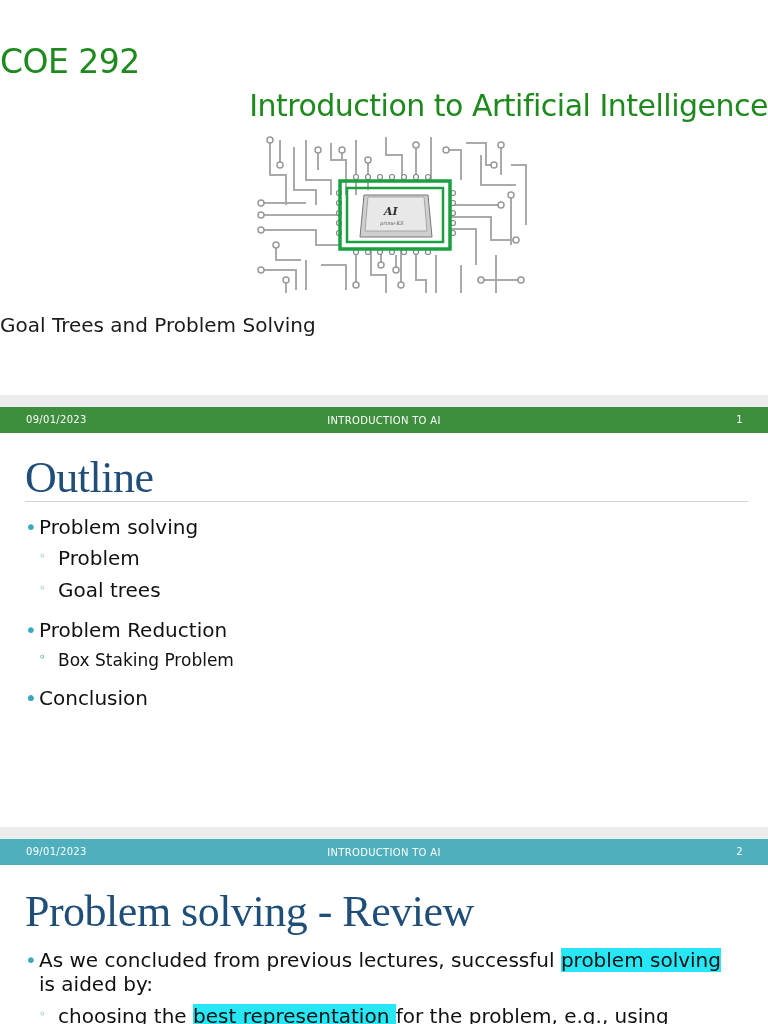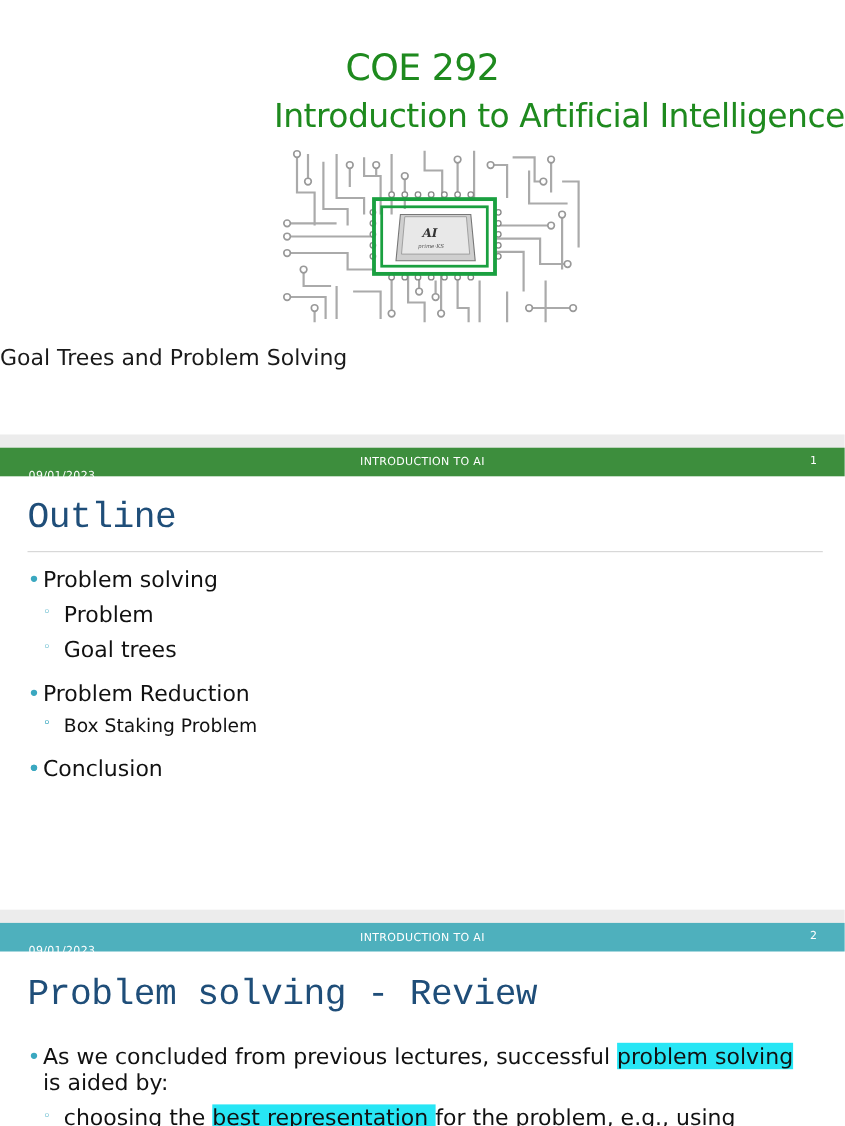--- a/index.html
+++ b/index.html
@@ -1,36 +1,36 @@
 <!DOCTYPE html>
 <html><head>
 <meta charset="utf-8">
 <style>
   * { margin: 0; padding: 0; box-sizing: border-box; }
   html, body { width: 768px; height: 1024px; overflow: hidden; background: #ffffff; font-family: "Liberation Sans", sans-serif; }
   .page { position: relative; width: 768px; height: 1024px; background: #fff; }
 
   
   .title-slide { position: absolute; top: 0; left: 0; width: 768px; height: 395px; background: #ffffff; }
-  .t-line1 { position: absolute; top: 42px; left: 0; width: 768px; text-align: center; color: #1e8a1e; font-size: 33px; font-family: "DejaVu Sans", sans-serif; letter-spacing: -0.5px; }
+  .t-line1 { position: absolute; top: 42px; left: 0; width: 768px; color: #1e8a1e; font-size: 33px; font-family: "DejaVu Sans", sans-serif; letter-spacing: -0.5px; }
   .t-line2 { position: absolute; top: 88px; left: 0; width: 768px; text-align: right; color: #1e8a1e; font-size: 30px; font-family: "DejaVu Sans", sans-serif; letter-spacing: -0.5px; }
   .chip-art { position: absolute; top: 135px; left: 256px; width: 276px; height: 160px; }
   .subtitle { position: absolute; top: 313px; left: 0; width: 768px; text-align: left; color: #1a1a1a; font-size: 20px; font-family: "DejaVu Sans", sans-serif; }
 
   
   .footer-bar { position: absolute; left: 0; width: 768px; height: 26px; color: #ffffff; font-size: 10px; font-family: "DejaVu Sans", sans-serif; letter-spacing: 0.3px; }
-  .footer-bar .f-date { position: absolute; left: 26px; top: 20px; text-align: center; }
+  .footer-bar .f-date { position: absolute; left: 26px; top: 7px; text-align: center; }
   .footer-bar .f-mid { position: absolute; left: 0; width: 768px; top: 8px; text-align: center; }
   .footer-bar .f-num { position: absolute; right: 25px; top: 7px; }
   .bar1 { top: 407px; background: #3d8e3d; }
   .bar2 { top: 839px; background: #4eb0bd; }
   .sep-gray { position: absolute; left: 0; width: 768px; height: 12px; background: #ececec; }
 
   
-  .slide-h { position: absolute; left: 25px; color: #1f4e79; font-size: 33px; font-family: Liberation Mono, monospace; letter-spacing: -0.5px; }
+  .slide-h { position: absolute; left: 25px; color: #1f4e79; font-size: 44px; font-family: Liberation Serif, serif; letter-spacing: -0.5px; }
   .rule { position: absolute; left: 25px; width: 723px; height: 1px; background: #d4d4d4; }
   .bullets { position: absolute; left: 25px; font-family: "DejaVu Sans", sans-serif; color: #111; }
   .b1 { position: relative; font-size: 20px; padding-left: 14px; line-height: 24px; }
   .b1 .dot { position: absolute; left: 0; top: 0; color: #3aa8c0; font-size: 20px; }
   .b2 { position: relative; font-size: 20px; padding-left: 33px; line-height: 24px; }
   .b2 .ring { position: absolute; left: 14px; top: -2px; color: #3aa8c0; font-size: 12px; }
   .b2s { position: relative; font-size: 17px; padding-left: 33px; line-height: 22px; }
   .b2s .ring { position: absolute; left: 14px; top: -3px; color: #3aa8c0; font-size: 12px; }
   .hl { background: #27e6f5; }
 </style>

